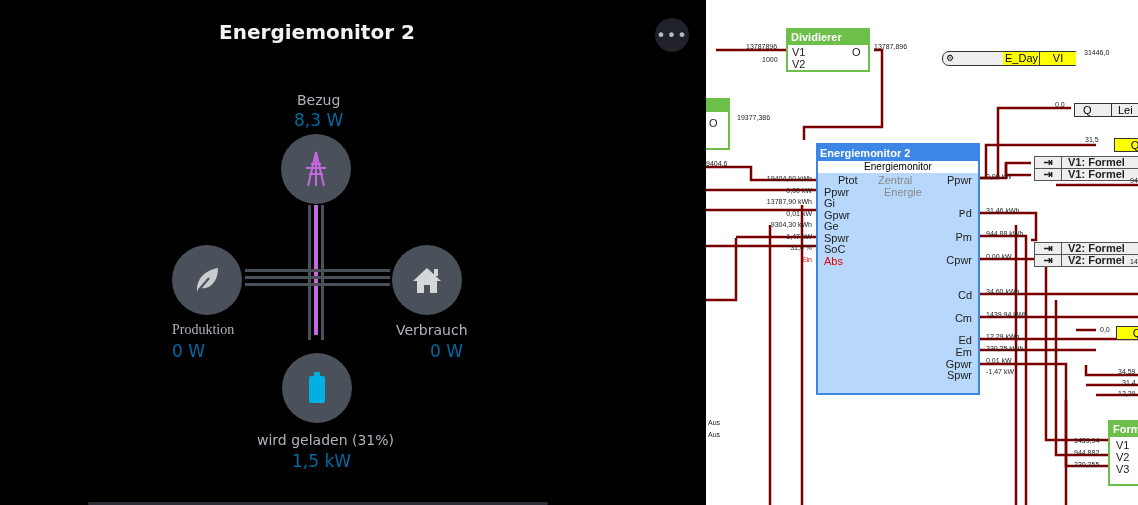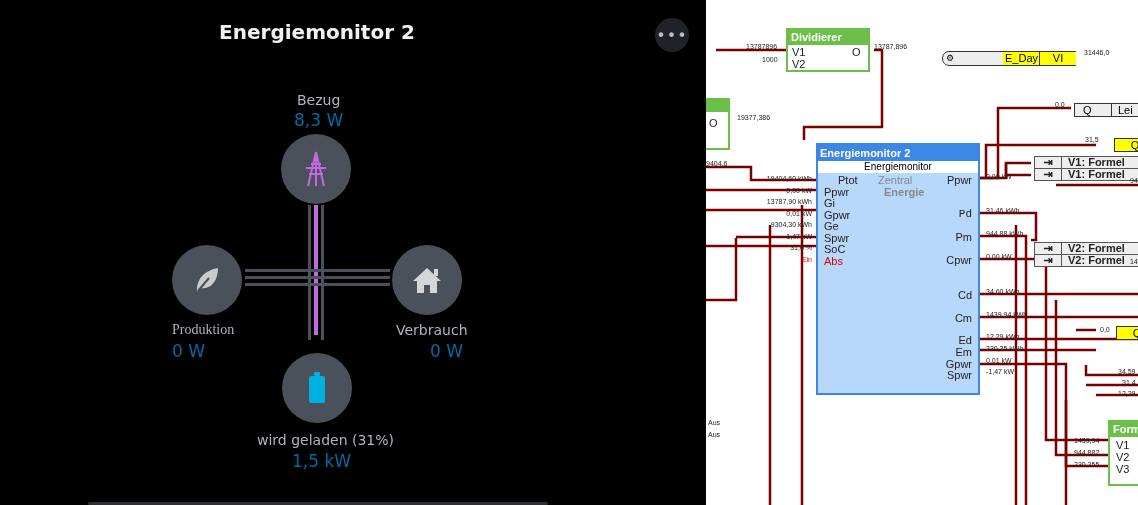--- a/index.html
+++ b/index.html
@@ -139,21 +139,21 @@
     <span class="yellow" style="position:absolute;left:96px;top:0;width:36px;height:13px;text-align:center;border-left:1px solid #333;">VI</span>
   </div>
   <div class="tiny" style="left:378px;top:49px;">31446,0</div>
 
   <div class="tiny" style="left:0px;top:160px;">9404,6</div>
 
   <div style="position:absolute;left:110px;top:143px;width:160px;height:248px;background:#b7d8fb;border:2px solid #3c86e6;">
     <div style="background:#3c86e6;color:#fff;font-weight:bold;font-size:11px;height:16px;line-height:16px;padding-left:2px;">Energiemonitor 2</div>
     <div style="background:#fff;text-align:center;font-size:10px;height:12px;line-height:12px;">Energiemonitor</div>
     <div class="port" style="left:60px;top:30px;color:#888;">Zentral</div>
-    <div class="port" style="left:66px;top:42px;color:#888;font-weight:bold;">Energie</div>
+    <div class="port" style="left:66px;top:42px;color:#888;">Energie</div>
     <div id="em-inputs">
         <div class="port" style="left: 20px; top: 30px;">Ptot</div>
         <div class="tiny" style="right: 166px; top: 30px;">19404,60 kWh</div>
         <div class="port" style="left: 6px; top: 41.5px;">Ppwr</div>
         <div class="tiny" style="right: 166px; top: 41.5px;">0,00 kW</div>
         <div class="port" style="left: 6px; top: 53px;">Gi</div>
         <div class="tiny" style="right: 166px; top: 53px;">13787,90 kWh</div>
         <div class="port" style="left: 6px; top: 64.5px;">Gpwr</div>
         <div class="tiny" style="right: 166px; top: 64.5px;">0,01 kW</div>
         <div class="port" style="left: 6px; top: 76px;">Ge</div>

